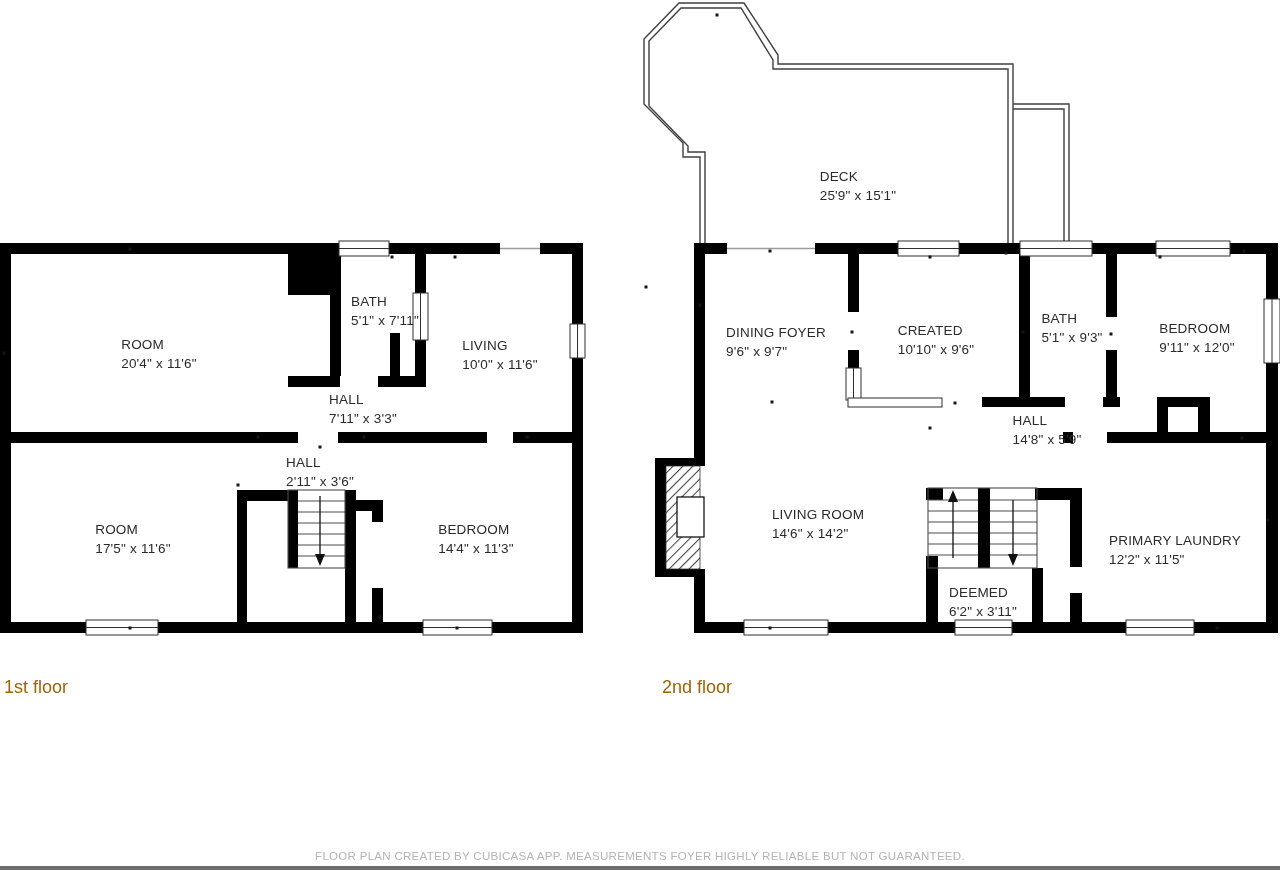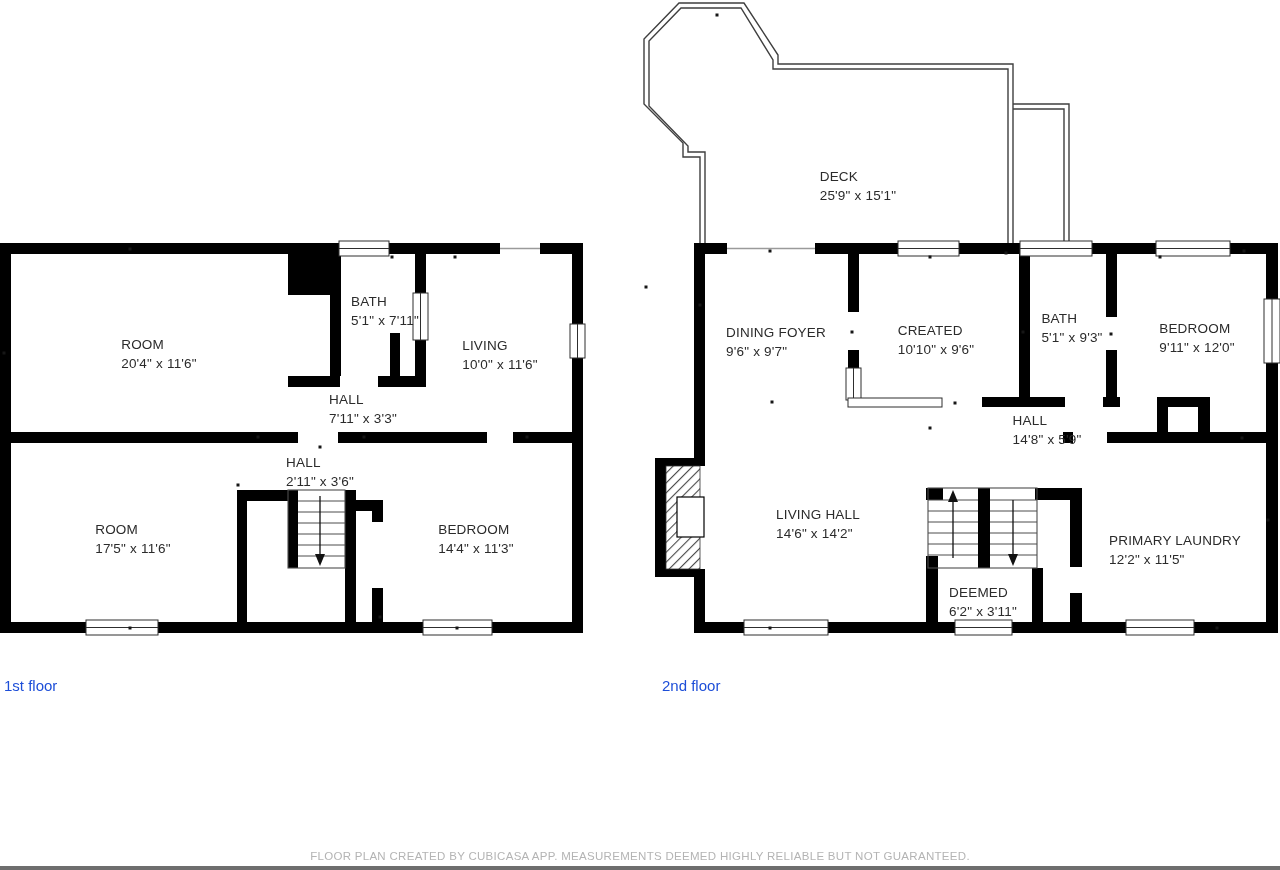--- a/index.html
+++ b/index.html
@@ -13,21 +13,21 @@
   .sbox{fill:none;stroke:#4d4d4d;stroke-width:1.1;}
   .sline{stroke:#4d4d4d;stroke-width:1;fill:none;}
   .arrow{stroke:#111111;stroke-width:1.3;fill:none;}
   .ah{fill:#111111;}
   .deck{fill:none;stroke:#3f3f3f;stroke-width:1.4;stroke-linejoin:miter;}
   .dot{fill:#161616;}
   .rlabel{position:absolute;transform:translateX(-50%);text-align:left;
           color:#2b2b2b;font-size:13.5px;line-height:15px;letter-spacing:0.2px;
           white-space:nowrap;}
   .rdims{margin-top:4px;}
-  .floor-caption{position:absolute;color:#1d4ed8;font-size:15px;}
+  .floor-caption{position:absolute;color:#a16207;font-size:18px;}
   .footer{position:absolute;left:0;right:0;top:850px;text-align:center;
           color:#b4b4b4;font-size:11.5px;letter-spacing:0.3px;}
   .bottom-edge{position:absolute;left:0;right:0;bottom:0;height:4px;background:#6e6e6e;}
 </style>
 </head>
 <body>
 
 <svg id="plan-svg" width="1280" height="870" viewBox="0 0 1280 870">
   <defs>
     <pattern id="hatch" width="7" height="7" patternTransform="rotate(45)" patternUnits="userSpaceOnUse">
@@ -304,29 +304,29 @@
 </div>
 <div class="rlabel" style="left:1197px;top:321px">
   <div>BEDROOM</div>
   <div class="rdims">9'11" x 12'0"</div>
 </div>
 <div class="rlabel" style="left:1047px;top:413px">
   <div>HALL</div>
   <div class="rdims">14'8" x 5'9"</div>
 </div>
 <div class="rlabel" style="left:818px;top:507px">
-  <div>LIVING HALL</div>
+  <div>LIVING ROOM</div>
   <div class="rdims">14'6" x 14'2"</div>
 </div>
 <div class="rlabel" style="left:1175px;top:533px">
   <div>PRIMARY LAUNDRY</div>
   <div class="rdims">12'2" x 11'5"</div>
 </div>
 <div class="rlabel" style="left:983px;top:585px">
   <div>DEEMED</div>
   <div class="rdims">6'2" x 3'11"</div>
 </div>
 
 <div class="floor-caption" style="left:4px;top:677px">1st floor</div>
 <div class="floor-caption" style="left:662px;top:677px">2nd floor</div>
 
-<div class="footer">FLOOR PLAN CREATED BY CUBICASA APP. MEASUREMENTS DEEMED HIGHLY RELIABLE BUT NOT GUARANTEED.</div>
+<div class="footer">FLOOR PLAN CREATED BY CUBICASA APP. MEASUREMENTS FOYER HIGHLY RELIABLE BUT NOT GUARANTEED.</div>
 <div class="bottom-edge"></div>
 
 </body></html>

